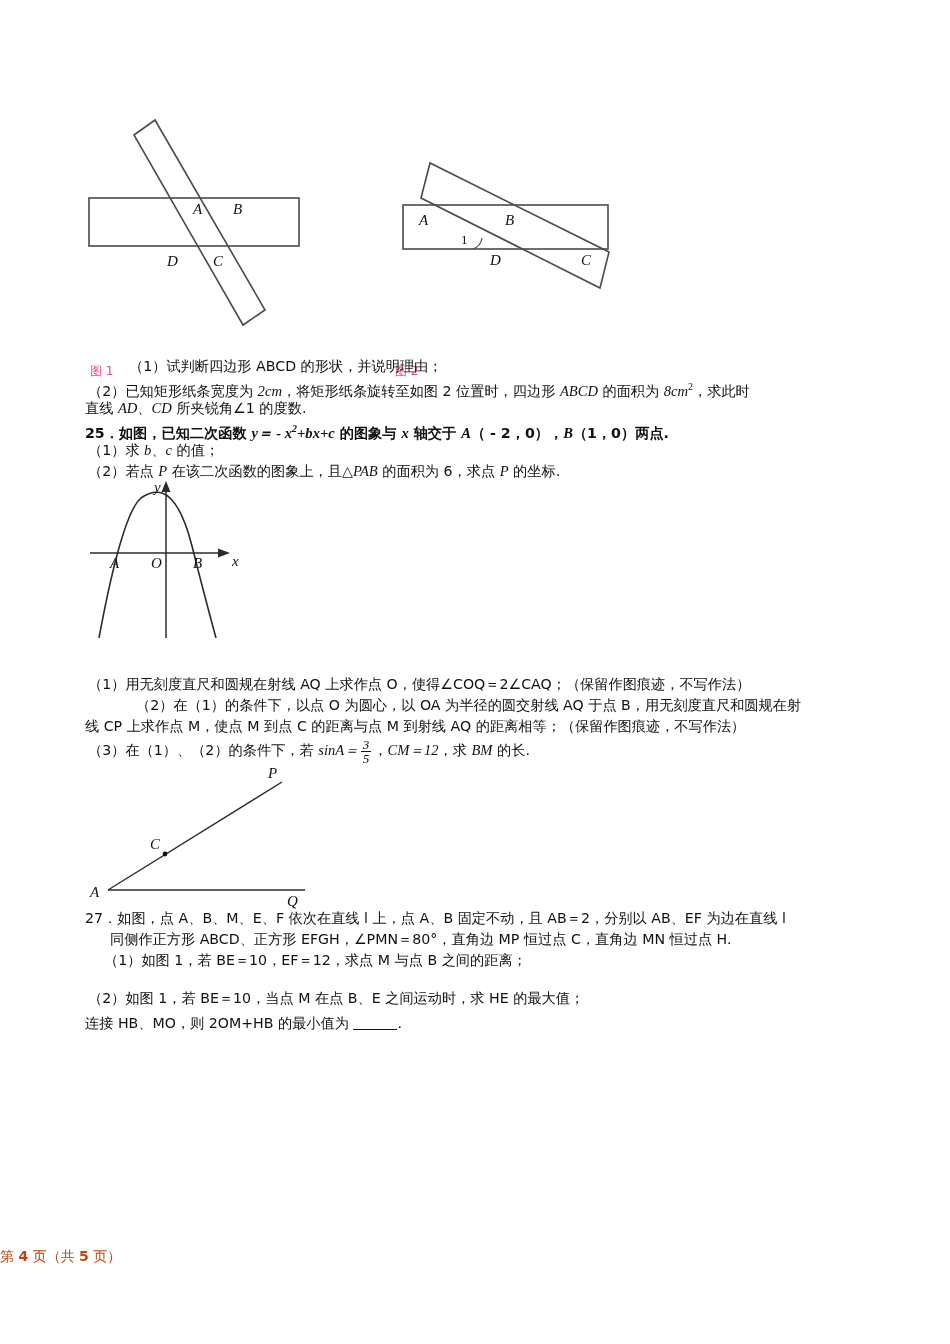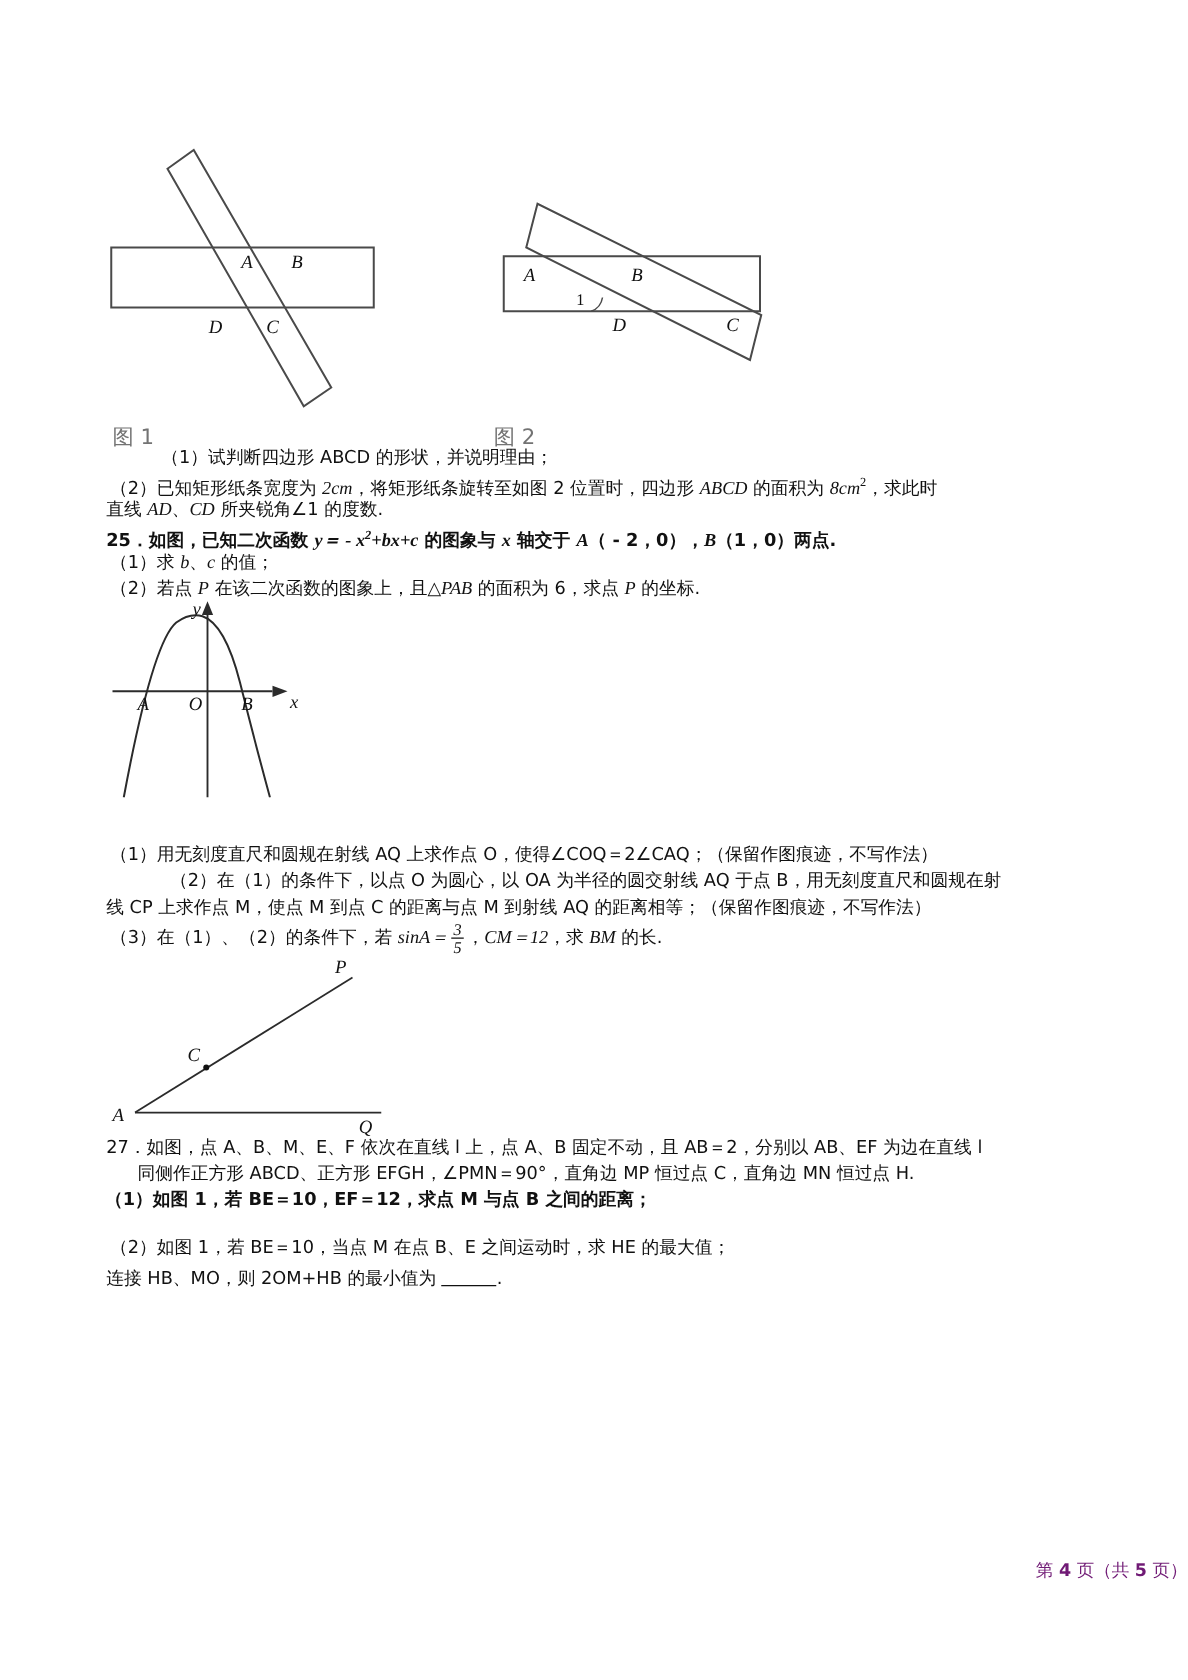--- a/index.html
+++ b/index.html
@@ -25,24 +25,25 @@
   .fig-row {
     position: absolute;
     left: 85px;
     top: 110px;
     width: 790px;
     height: 250px;
   }
   .fig-svg { display: block; }
   .fig-caption {
     position: absolute;
-    font-size: 17px;
+    font-size: 12px;
     font-family: "DejaVu Sans", "Liberation Sans", sans-serif;
-    color: #737373;
+    color: #ec4899;
     white-space: nowrap;
+    margin-top: 25px;
   }
   .cap1 { left: 90px; top: 338px; }
   .cap2 { left: 395px; top: 338px; }
 
   
   .txt {
     position: absolute;
     font-size: 14.6px;
     line-height: 20.5px;
     color: #111;
@@ -71,24 +72,24 @@
     height: 0.95em;
     vertical-align: -0.12em;
   }
 
   
   .footer {
     position: absolute;
     left: 0;
     top: 1248px;
     width: 950px;
-    text-align: right;
+    text-align: left;
     font-size: 14px;
     font-family: "DejaVu Sans", "Liberation Sans", sans-serif;
-    color: #701a75;
+    color: #c2410c;
   }
   .footer b { font-weight: bold; }
 </style>
 </head>
 <body>
 
 <div class="page">
 
   <div class="fig-row">
     <svg class="fig-svg" width="790" height="250" viewBox="0 0 790 250">
@@ -191,23 +192,23 @@
       <text x="188" y="18" font-size="15" font-style="italic" font-family="Liberation Serif, serif" fill="#111">P</text>
       <text x="10" y="137" font-size="15" font-style="italic" font-family="Liberation Serif, serif" fill="#111">A</text>
       <text x="207" y="146" font-size="15" font-style="italic" font-family="Liberation Serif, serif" fill="#111">Q</text>
     </svg>
   </div>
 
   <div class="txt" style="left:85px; top:908px;">
     <span class="cn">27．如图，点 A、B、M、E、F 依次在直线 l 上，点 A、B 固定不动，且 AB＝2，分别以 AB、EF 为边在直线 l</span>
   </div>
   <div class="txt" style="left:110px; top:929px;">
-    <span class="cn">同侧作正方形 ABCD、正方形 EFGH，∠PMN＝90°，直角边 MP 恒过点 C，直角边 MN 恒过点 H.</span>
-  </div>
-  <div class="txt" style="left:84px; top:950px;font-weight:bold;">
+    <span class="cn">同侧作正方形 ABCD、正方形 EFGH，∠PMN＝80°，直角边 MP 恒过点 C，直角边 MN 恒过点 H.</span>
+  </div>
+  <div class="txt" style="left:104px; top:950px;">
     <span class="cn">（1）如图 1，若 BE＝10，EF＝12，求点 M 与点 B 之间的距离；</span>
   </div>
   <div class="txt" style="left:88px; top:988px;">
     <span class="cn">（2）如图 1，若 BE＝10，当点 M 在点 B、E 之间运动时，求 HE 的最大值；</span>
   </div>
   <div class="txt" style="left:85px; top:1013px;">
     <span class="cn">连接 HB、MO，则 2OM+HB 的最小值为 </span><span class="blank"></span><span class="cn">.</span>
   </div>
 
   <div class="footer">

